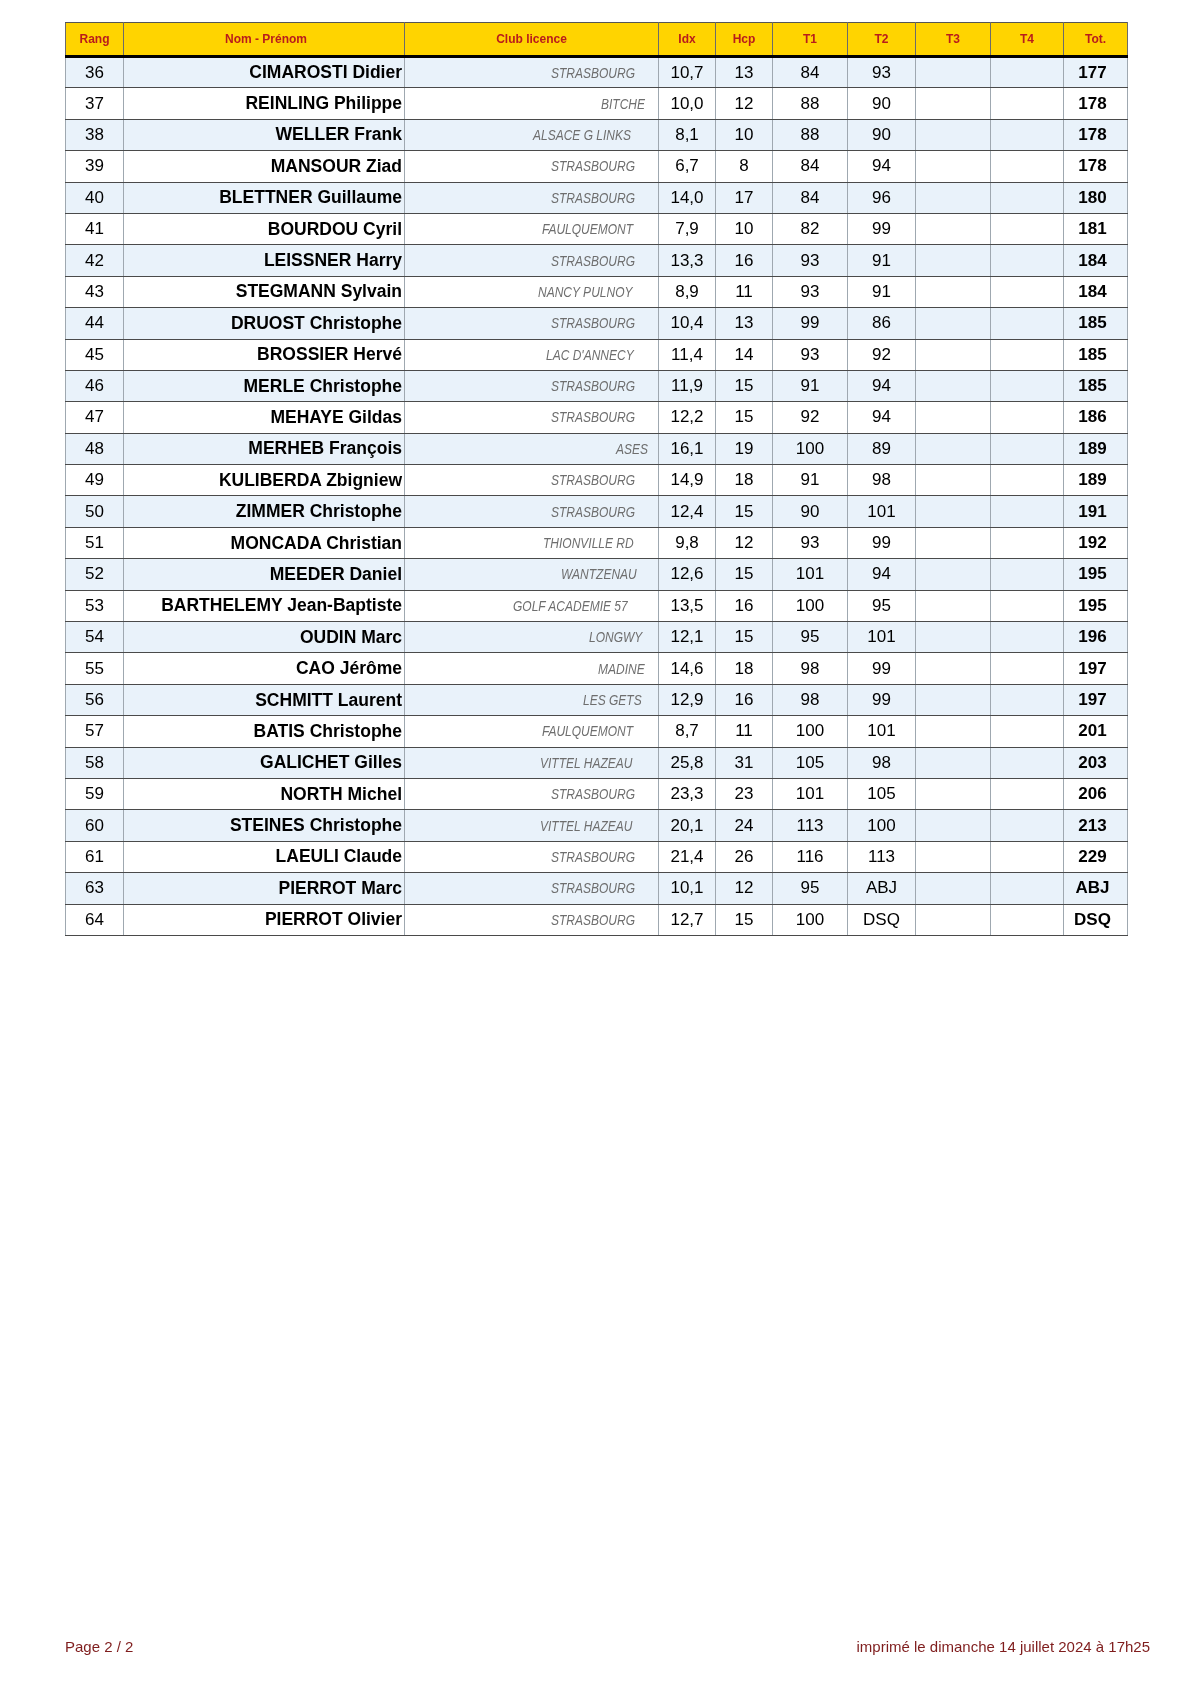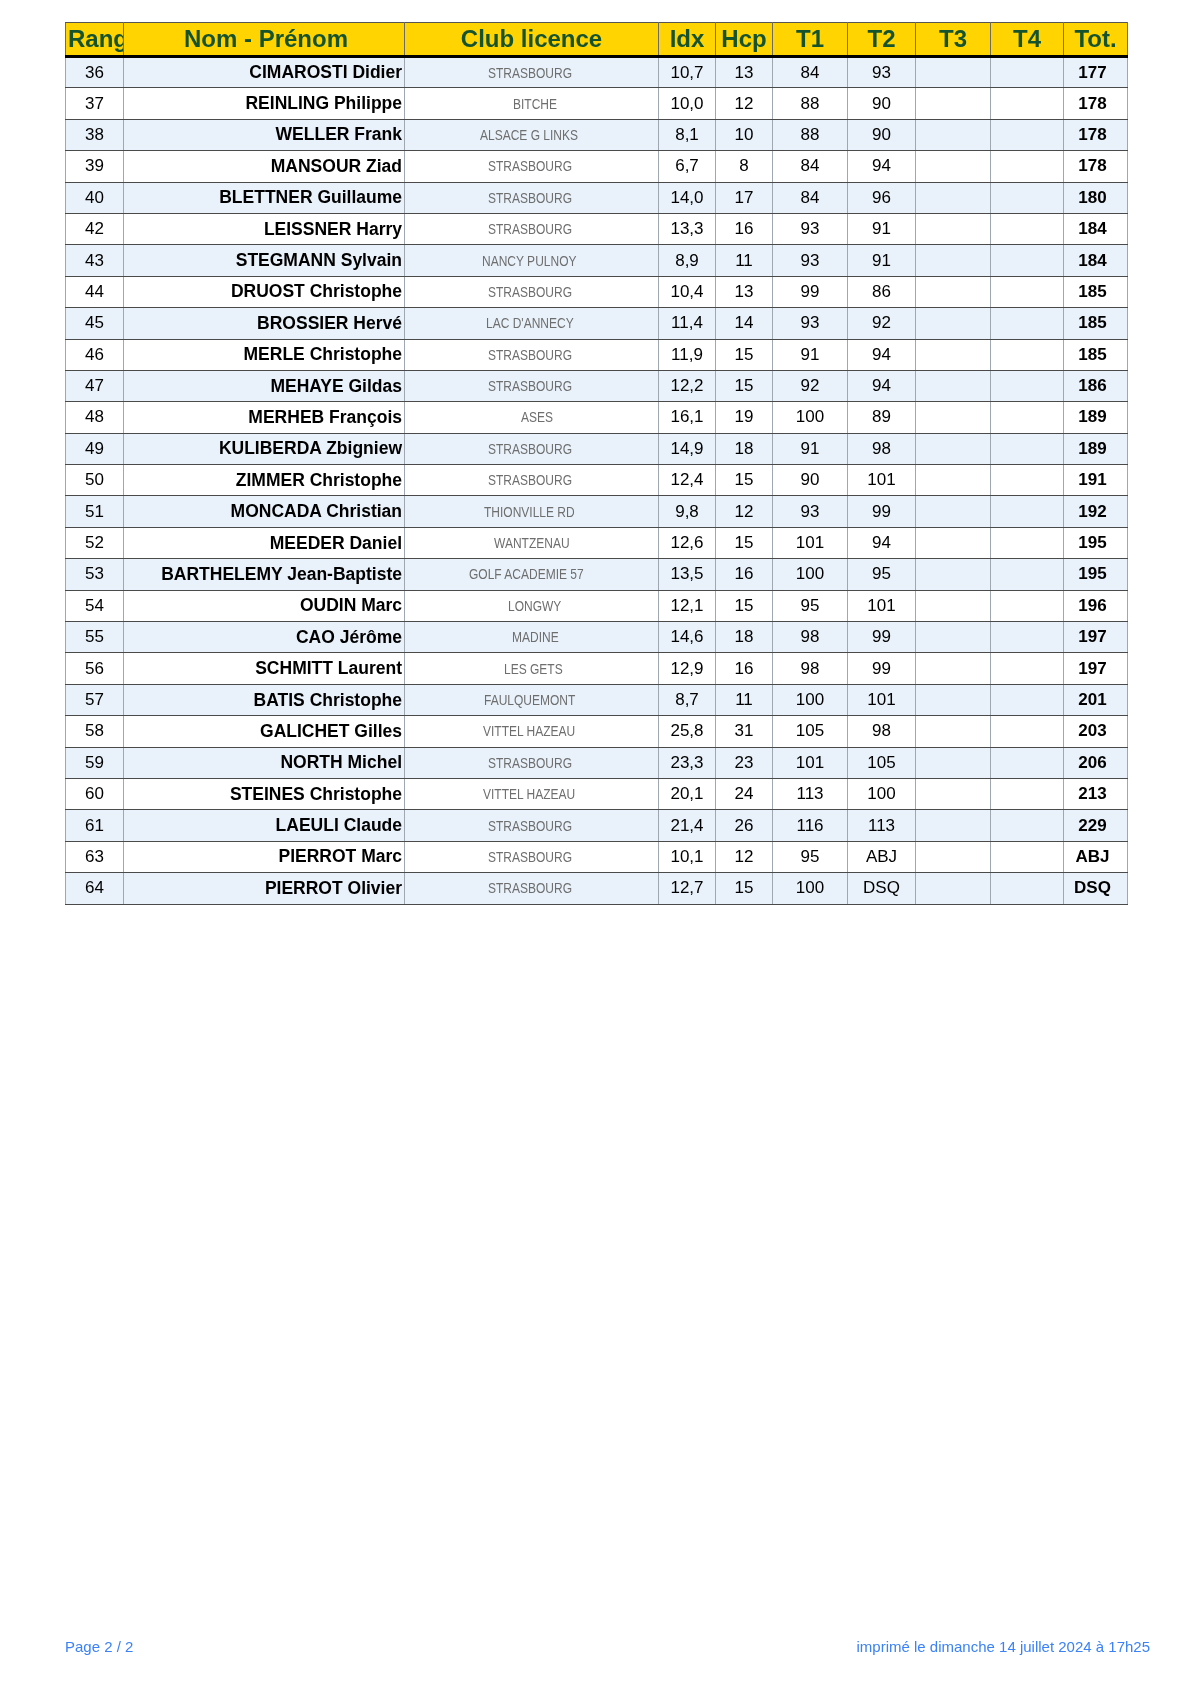--- a/index.html
+++ b/index.html
@@ -19,22 +19,22 @@
     left: 65px;
     top: 22px;
     width: 1062px;
     border-collapse: collapse;
     table-layout: fixed;
   }
 
   
   thead th {
     background: var(--header-bg, #ffd400);
-    color: #14532d;
-    font-size: 24px;
+    color: #b91c1c;
+    font-size: 12px;
     font-weight: bold;
     height: 34px;
     border-top: 1px solid #555;
     border-left: 1px solid #6b6b6b;
     border-right: 1px solid #6b6b6b;
     border-bottom: 3px solid #000;
     text-align: center;
     vertical-align: middle;
     padding: 0 2px;
     white-space: nowrap;
@@ -55,42 +55,42 @@
     border-bottom: 1px solid #4a4a4a;
     vertical-align: middle;
     padding: 0 2px;
     white-space: nowrap;
     overflow: hidden;
   }
   tbody tr:first-child td { border-top: none; }
 
   td.c-rang { text-align: center; margin-left: 12px; }
   td.c-nom  { text-align: right; font-weight: bold; font-size: 17.5px; padding-left: 7px; }
-  td.c-club { text-align: center; padding-left: 21px; }
+  td.c-club { text-align: right; padding-left: 21px; font-style: italic; }
   .club-text {
     display: inline-block;
     color: #6e6e6e;
     font-size: 15px;
     transform: scaleX(0.80);
     transform-origin: left center;
     letter-spacing: 0px;
   }
   td.c-num  { text-align: center; }
   td.c-tot  { text-align: center; font-weight: bold; padding-right: 8px; }
 
   
   .footer {
     position: absolute;
     left: 65px;
     top: 1638px;
     width: 1085px;
     display: flex;
     justify-content: space-between;
     font-size: 15px;
-    color: #3b82f6;
+    color: #7f1d1d;
   }
 </style>
 </head>
 <body>
 
 <div class="page">
 
   <table class="results">
     <colgroup>
       <col style="width:58px">
@@ -173,20 +173,32 @@
       <td class="c-club"><span class="club-text">STRASBOURG</span></td>
       <td class="c-num">14,0</td>
       <td class="c-num">17</td>
       <td class="c-num">84</td>
       <td class="c-num">96</td>
       <td class="c-num"></td>
       <td class="c-num"></td>
       <td class="c-tot">180</td>
     </tr>
         <tr>
+      <td class="c-rang">41</td>
+      <td class="c-nom">BOURDOU Cyril</td>
+      <td class="c-club"><span class="club-text">FAULQUEMONT</span></td>
+      <td class="c-num">7,9</td>
+      <td class="c-num">10</td>
+      <td class="c-num">82</td>
+      <td class="c-num">99</td>
+      <td class="c-num"></td>
+      <td class="c-num"></td>
+      <td class="c-tot">181</td>
+    </tr>
+        <tr>
       <td class="c-rang">42</td>
       <td class="c-nom">LEISSNER Harry</td>
       <td class="c-club"><span class="club-text">STRASBOURG</span></td>
       <td class="c-num">13,3</td>
       <td class="c-num">16</td>
       <td class="c-num">93</td>
       <td class="c-num">91</td>
       <td class="c-num"></td>
       <td class="c-num"></td>
       <td class="c-tot">184</td>

